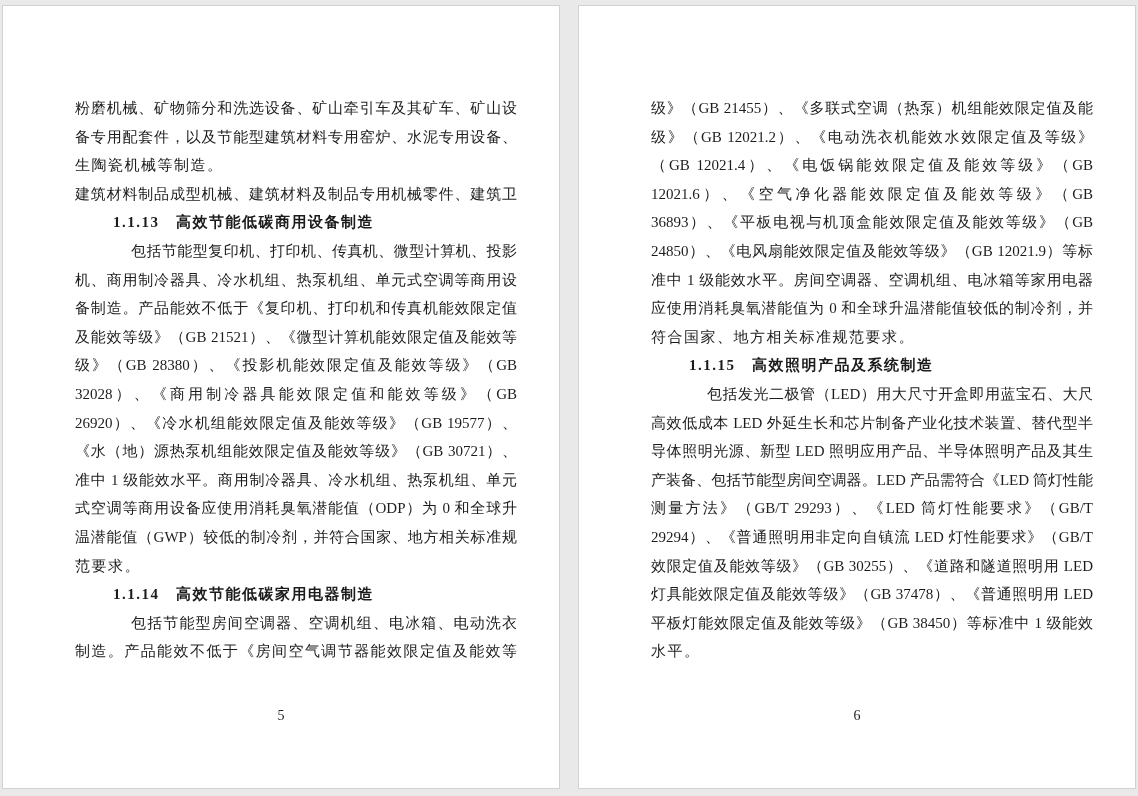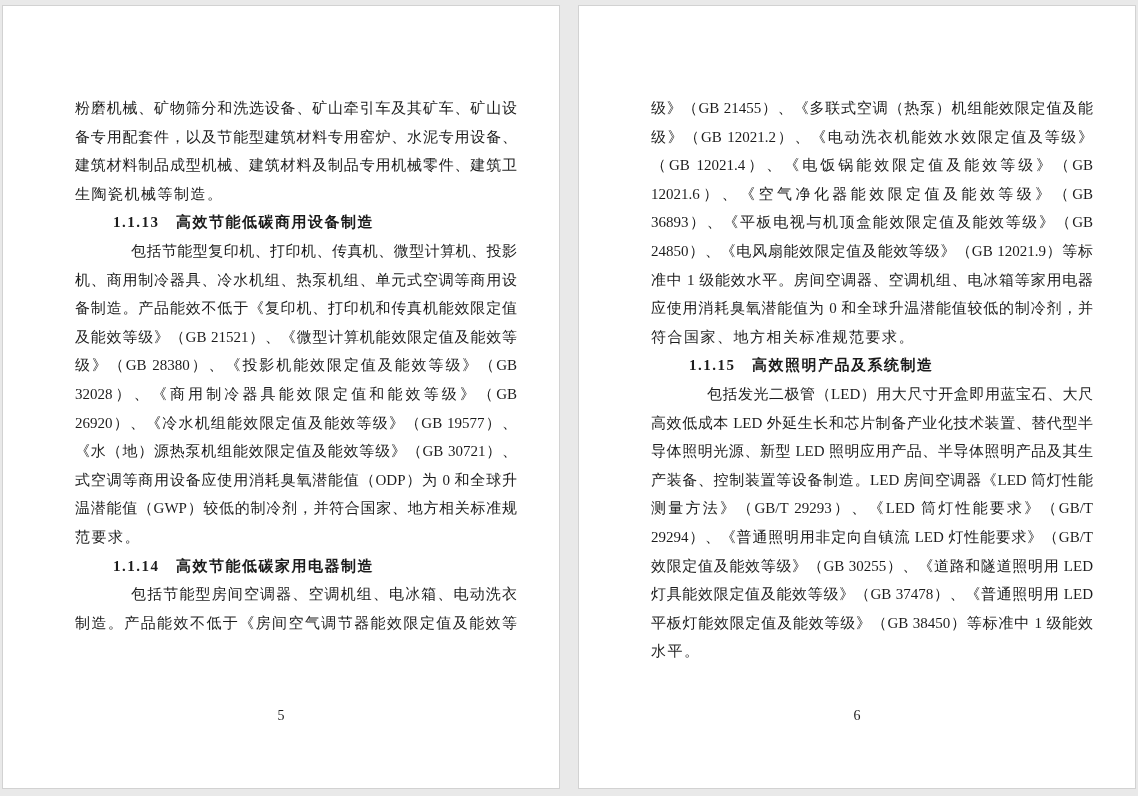--- a/index.html
+++ b/index.html
@@ -53,31 +53,32 @@
 </style>
 </head>
 <body>
 
 <div class="canvas">
 
   <div class="page page-left">
     <div class="textcol">
         <div class="ln ln-full">粉磨机械、矿物筛分和洗选设备、矿山牵引车及其矿车、矿山设</div>
         <div class="ln ln-full">备专用配套件，以及节能型建筑材料专用窑炉、水泥专用设备、</div>
+        <div class="ln ln-end">生陶瓷机械等制造。</div>
         <div class="ln ln-full">建筑材料制品成型机械、建筑材料及制品专用机械零件、建筑卫</div>
-        <div class="ln ln-end">生陶瓷机械等制造。</div>
         <div class="ln ln-head">1.1.13　高效节能低碳商用设备制造</div>
         <div class="ln ln-pfirst">包括节能型复印机、打印机、传真机、微型计算机、投影</div>
         <div class="ln ln-full">机、商用制冷器具、冷水机组、热泵机组、单元式空调等商用设</div>
         <div class="ln ln-full">备制造。产品能效不低于《复印机、打印机和传真机能效限定值</div>
         <div class="ln ln-full">及能效等级》（GB 21521）、《微型计算机能效限定值及能效等</div>
         <div class="ln ln-full">级》（GB 28380）、《投影机能效限定值及能效等级》（GB</div>
         <div class="ln ln-full">32028）、《商用制冷器具能效限定值和能效等级》（GB</div>
         <div class="ln ln-full">26920）、《冷水机组能效限定值及能效等级》（GB 19577）、</div>
         <div class="ln ln-full">《水（地）源热泵机组能效限定值及能效等级》（GB 30721）、</div>
+        <div class="ln ln-full">准中 1 级能效水平。商用制冷器具、冷水机组、热泵机组、单元</div>
         <div class="ln ln-full">式空调等商用设备应使用消耗臭氧潜能值（ODP）为 0 和全球升</div>
         <div class="ln ln-full">温潜能值（GWP）较低的制冷剂，并符合国家、地方相关标准规</div>
         <div class="ln ln-end">范要求。</div>
         <div class="ln ln-head">1.1.14　高效节能低碳家用电器制造</div>
         <div class="ln ln-pfirst">包括节能型房间空调器、空调机组、电冰箱、电动洗衣机、</div>
         <div class="ln ln-full">制造。产品能效不低于《房间空气调节器能效限定值及能效等</div>
       </div>
     <div class="pagenum">5</div>
   </div>
 
@@ -89,21 +90,21 @@
         <div class="ln ln-full">12021.6）、《空气净化器能效限定值及能效等级》（GB</div>
         <div class="ln ln-full">36893）、《平板电视与机顶盒能效限定值及能效等级》（GB</div>
         <div class="ln ln-full">24850）、《电风扇能效限定值及能效等级》（GB 12021.9）等标</div>
         <div class="ln ln-full">准中 1 级能效水平。房间空调器、空调机组、电冰箱等家用电器</div>
         <div class="ln ln-full">应使用消耗臭氧潜能值为 0 和全球升温潜能值较低的制冷剂，并</div>
         <div class="ln ln-end">符合国家、地方相关标准规范要求。</div>
         <div class="ln ln-head">1.1.15　高效照明产品及系统制造</div>
         <div class="ln ln-pfirst">包括发光二极管（LED）用大尺寸开盒即用蓝宝石、大尺寸</div>
         <div class="ln ln-full">高效低成本 LED 外延生长和芯片制备产业化技术装置、替代型半</div>
         <div class="ln ln-full">导体照明光源、新型 LED 照明应用产品、半导体照明产品及其生</div>
-        <div class="ln ln-full">产装备、控制装置等设备制造。LED 房间空调器《LED 筒灯性能</div>
+        <div class="ln ln-full">产装备、包括节能型房间空调器。LED 产品需符合《LED 筒灯性能</div>
         <div class="ln ln-full">测量方法》（GB/T 29293）、《LED 筒灯性能要求》（GB/T</div>
         <div class="ln ln-full">29294）、《普通照明用非定向自镇流 LED 灯性能要求》（GB/T</div>
         <div class="ln ln-full">效限定值及能效等级》（GB 30255）、《道路和隧道照明用 LED</div>
         <div class="ln ln-full">灯具能效限定值及能效等级》（GB 37478）、《普通照明用 LED</div>
         <div class="ln ln-full">平板灯能效限定值及能效等级》（GB 38450）等标准中 1 级能效</div>
         <div class="ln ln-end">水平。</div>
       </div>
     <div class="pagenum">6</div>
   </div>
 

